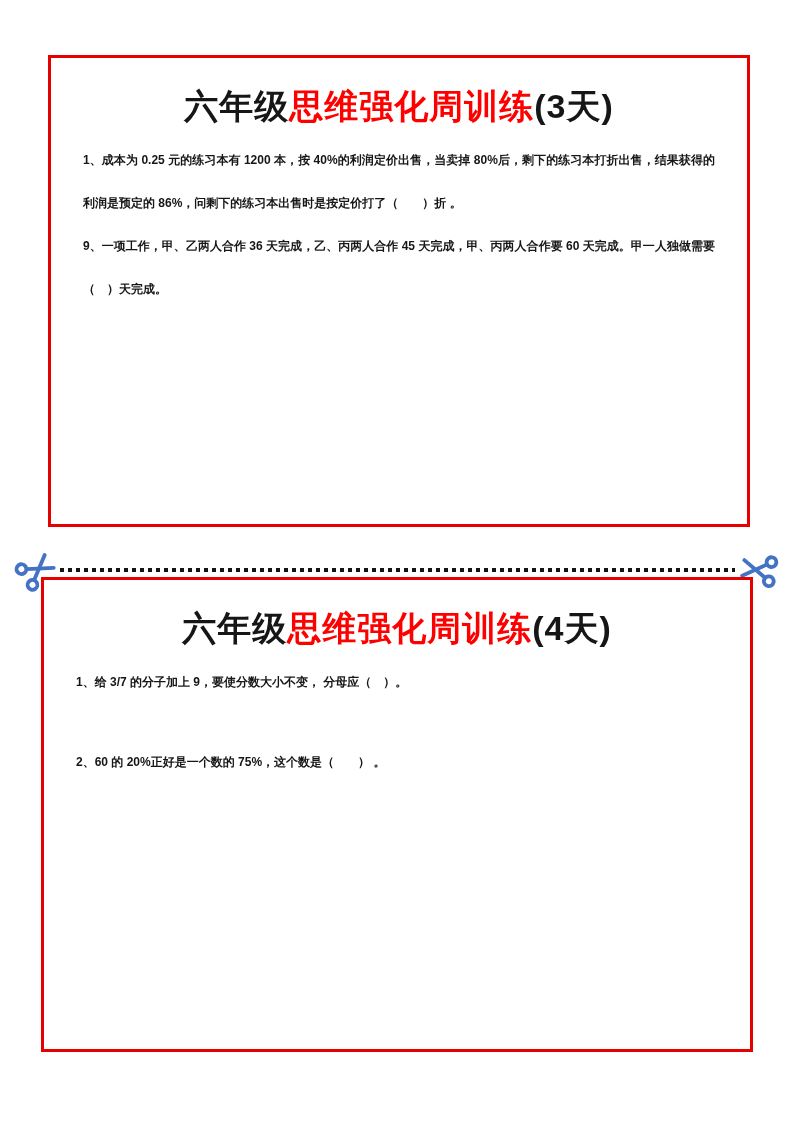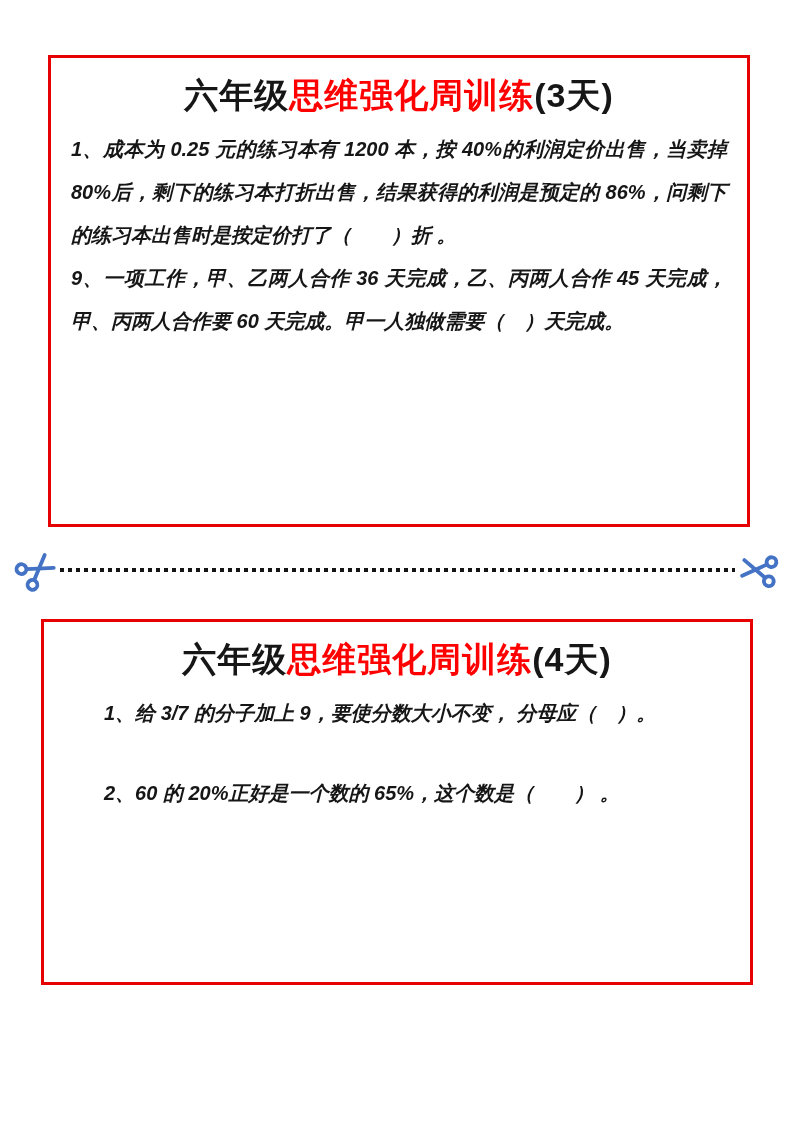--- a/index.html
+++ b/index.html
@@ -21,43 +21,42 @@
     font-family: "Liberation Sans", "DejaVu Sans", sans-serif;
     color: var(--text-black);
     overflow: hidden;
   }
   .card {
     position: absolute;
     border: 3px solid var(--card-border);
     background: #fff;
   }
   .card1 { left: 48px; top: 55px; width: 702px; height: 472px; }
-  .card2 { left: 41px; top: 619px; width: 712px; height: 366px; }
+  .card2 { left: 41px; top: 577px; width: 712px; height: 475px; }
   .card-title {
-    margin-top: 14px;
+    margin-top: 25px;
     margin-bottom: 10px;
     text-align: center;
     font-size: 34px;
     line-height: 46px;
     font-weight: 900;
     letter-spacing: 1px;
     color: var(--text-black);
     white-space: nowrap;
   }
   .card-title .red { color: var(--title-red); }
   .problems {
-    padding: 0 20px;
-    font-size: 20px;
+    padding: 0 32px;
+    font-size: 12px;
     line-height: 43px;
     font-weight: 700;
     text-align: justify;
     color: var(--text-black);
-    font-style: italic;
   }
-  .card2 .problem { margin-bottom: 37px; margin-left: 40px; }
+  .card2 .problem { margin-bottom: 37px; }
   .cutline {
     position: absolute;
     left: 0;
     top: 546px;
     width: 793px;
     height: 48px;
     display: flex;
     align-items: center;
   }
   .scissors {
@@ -103,17 +102,17 @@
       <circle cx="5" cy="17.5" r="2.8"></circle>
       <path d="M7.4 8.2 L20.5 16.5"></path>
       <path d="M7.4 15.8 L20.5 7.5"></path>
     </svg>
   </div>
 
   <section class="card card2">
     <h1 class="card-title"><span>六年级</span><span class="red">思维强化周训练</span><span>(4天)</span></h1>
     <div class="problems">
       <p class="problem">1、给 3/7 的分子加上 9，要使分数大小不变， 分母应（　）。</p>
-      <p class="problem">2、60 的 20%正好是一个数的 65%，这个数是（　　） 。</p>
+      <p class="problem">2、60 的 20%正好是一个数的 75%，这个数是（　　） 。</p>
     </div>
   </section>
 
 </div>
 
 </body></html>

